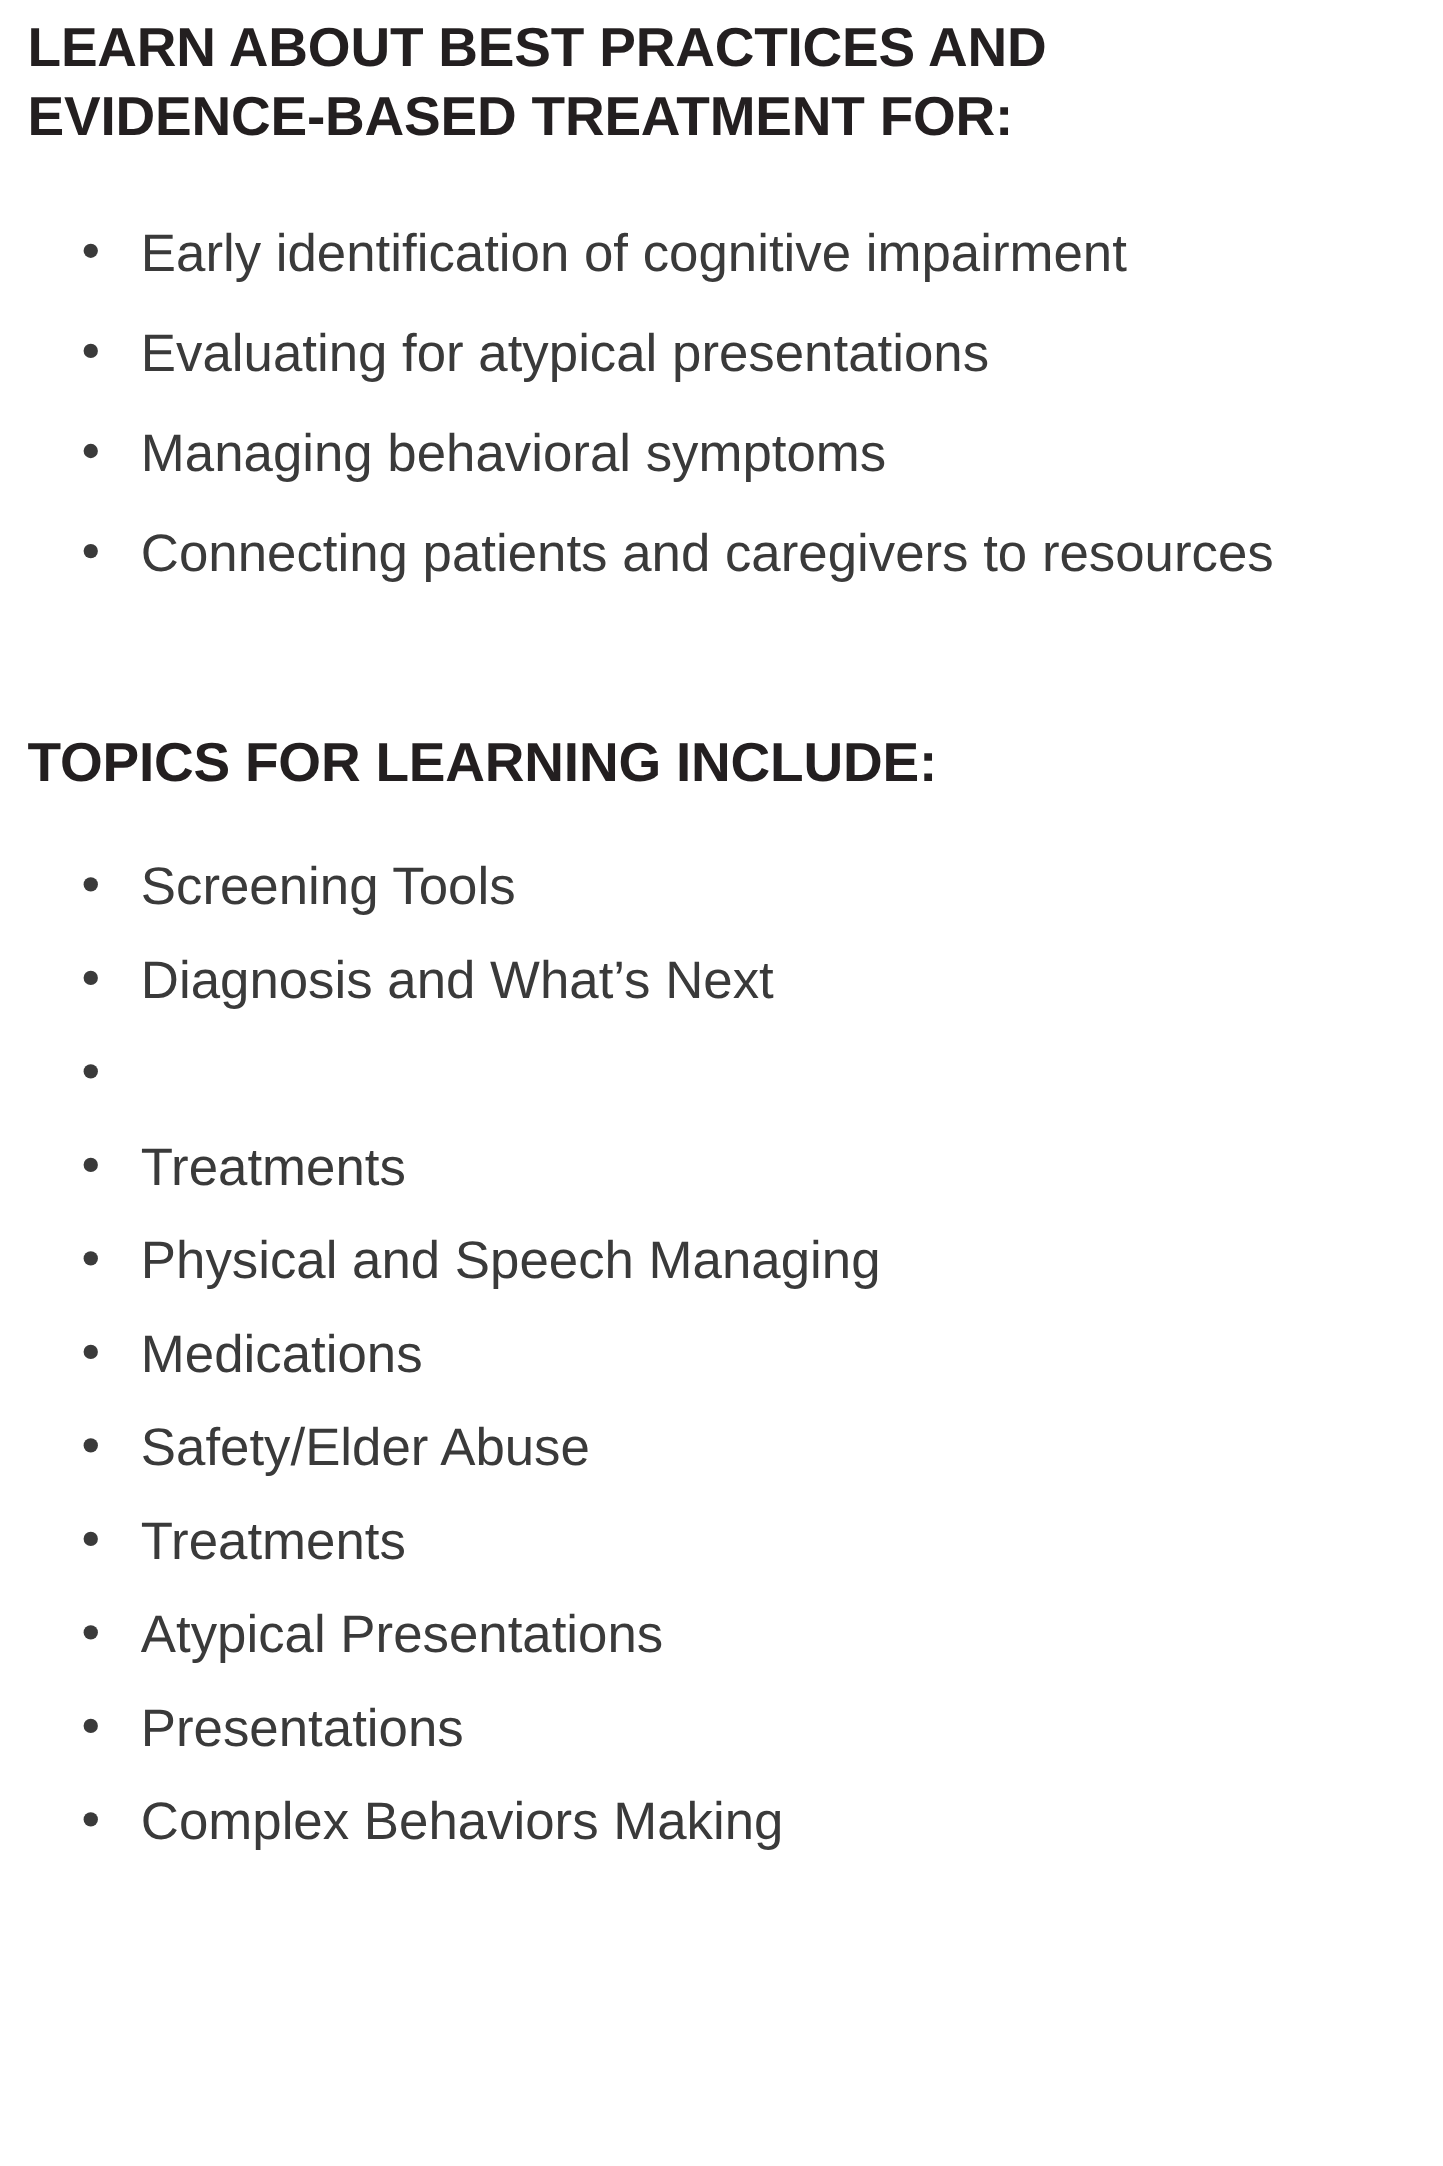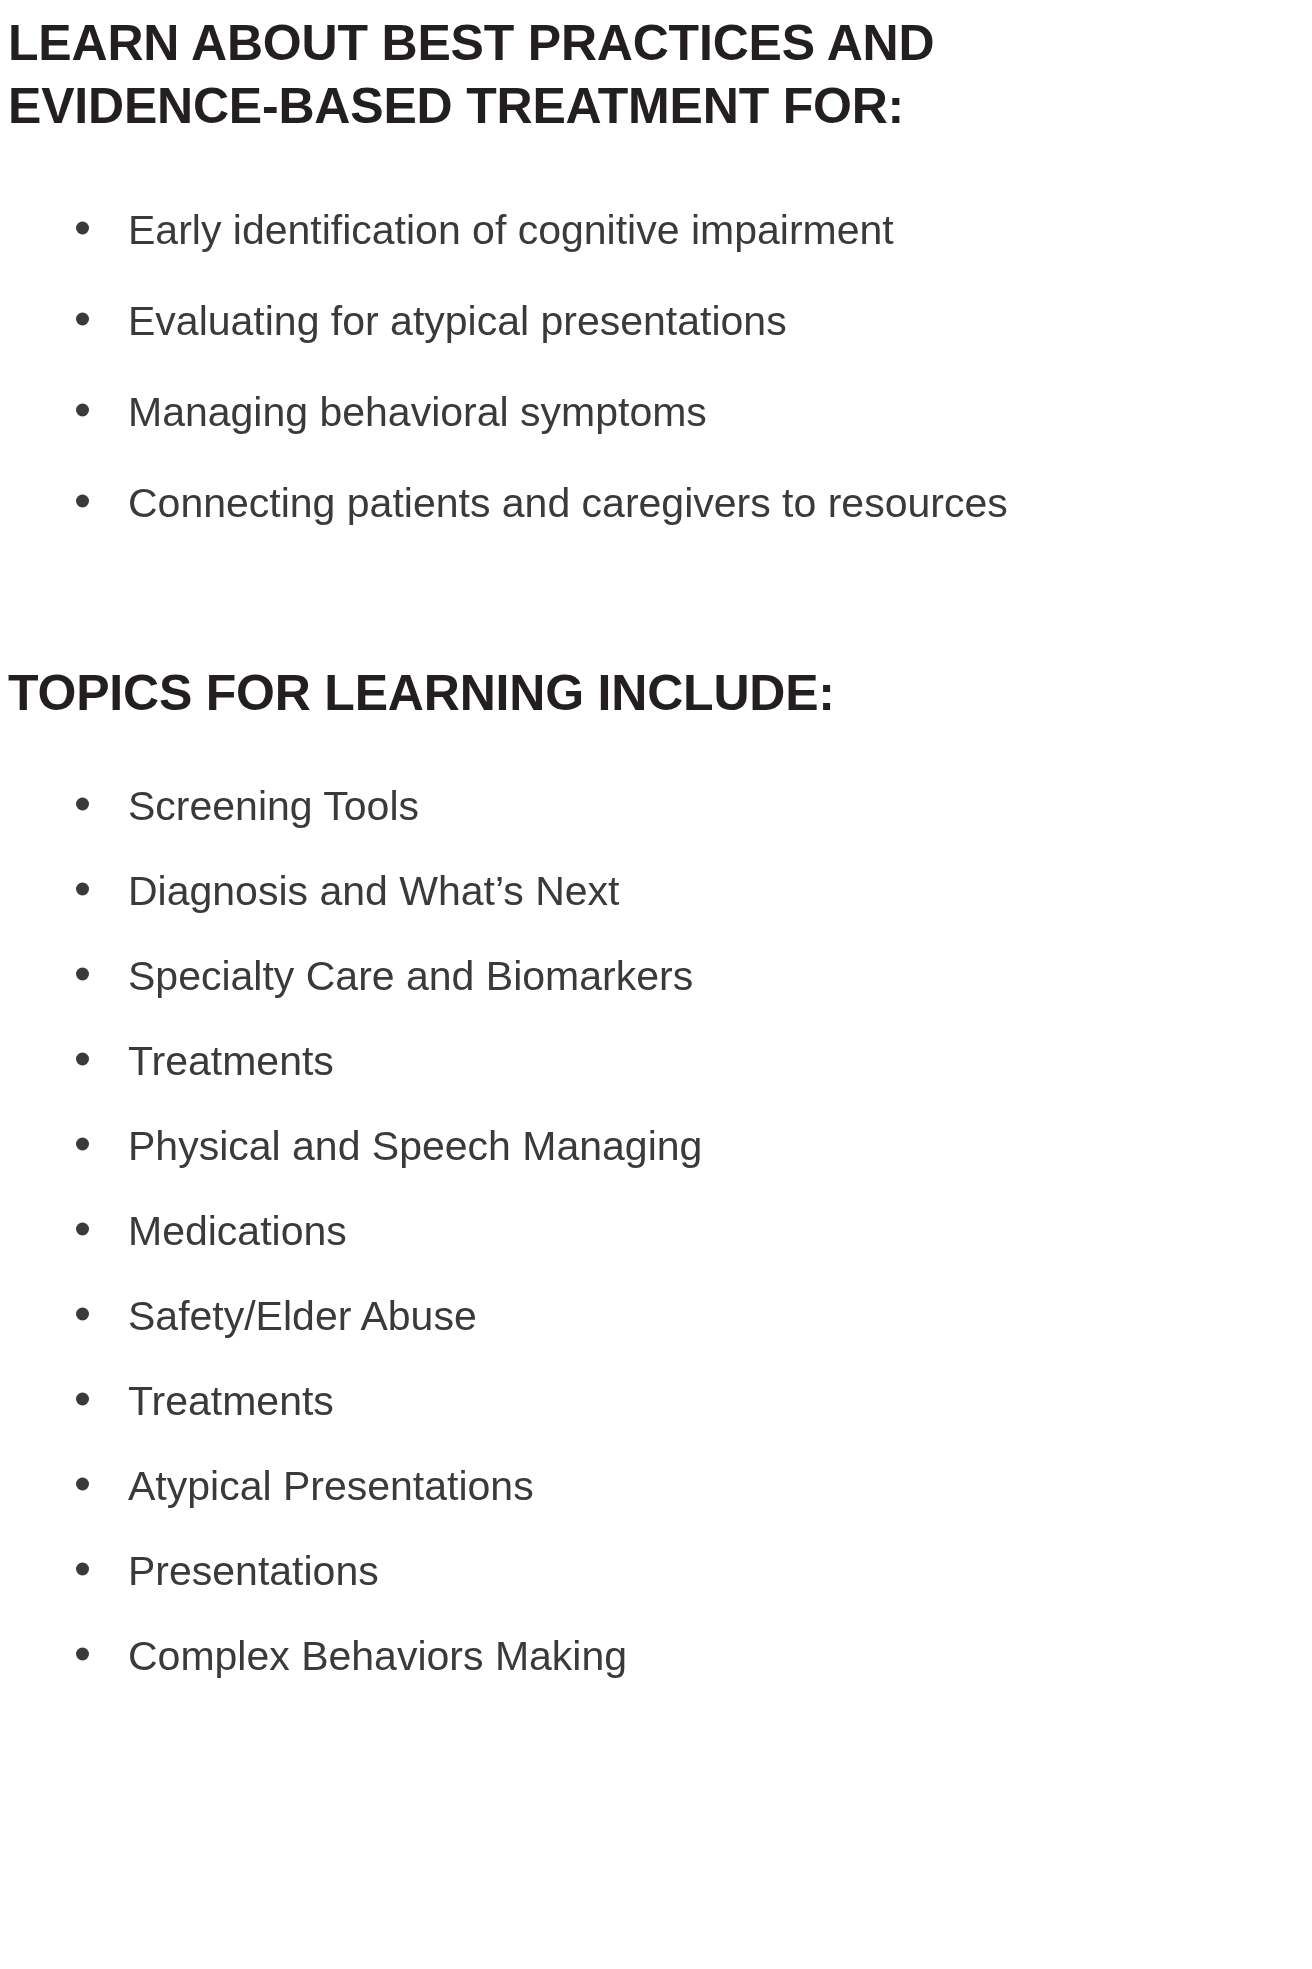--- a/index.html
+++ b/index.html
@@ -27,29 +27,30 @@
     font-size: 50px;
     font-weight: bold;
     letter-spacing: -0.2px;
     line-height: 1.26;
     color: #231f20;
     margin: 0;
     text-transform: uppercase;
   }
   .section-heading .hl {
     display: block;
+    margin-left: 17px;
   }
   .bullet-list {
     list-style: none;
     margin: 0;
     padding: 0;
   }
   .bullet-item {
     position: relative;
-    font-size: 41px;
+    font-size: 48px;
     line-height: 1.0;
     color: #3a3a3a;
     padding-left: 120px;
     margin: 0;
     white-space: nowrap;
   }
   .bullet-item .dot {
     position: absolute;
     left: 68px;
     top: 50%;
@@ -132,21 +133,20 @@
       <li class="bullet-item">
         <span class="dot"></span>
         <span class="txt">Screening Tools</span>
       </li>
       <li class="bullet-item">
         <span class="dot"></span>
         <span class="txt">Diagnosis and What’s Next</span>
       </li>
       <li class="bullet-item">
         <span class="dot"></span>
-        <span class="txt">Specialty Care and Biomarkers</span>
       </li>
       <li class="bullet-item">
         <span class="dot"></span>
         <span class="txt">Treatments</span>
       </li>
       <li class="bullet-item">
         <span class="dot"></span>
         <span class="txt">Physical and Speech Managing</span>
       </li>
       <li class="bullet-item">

